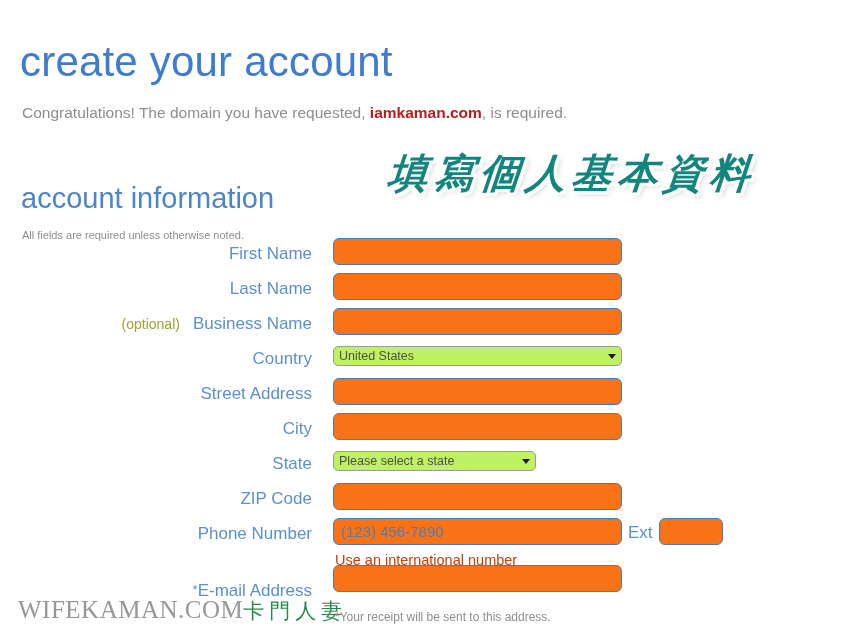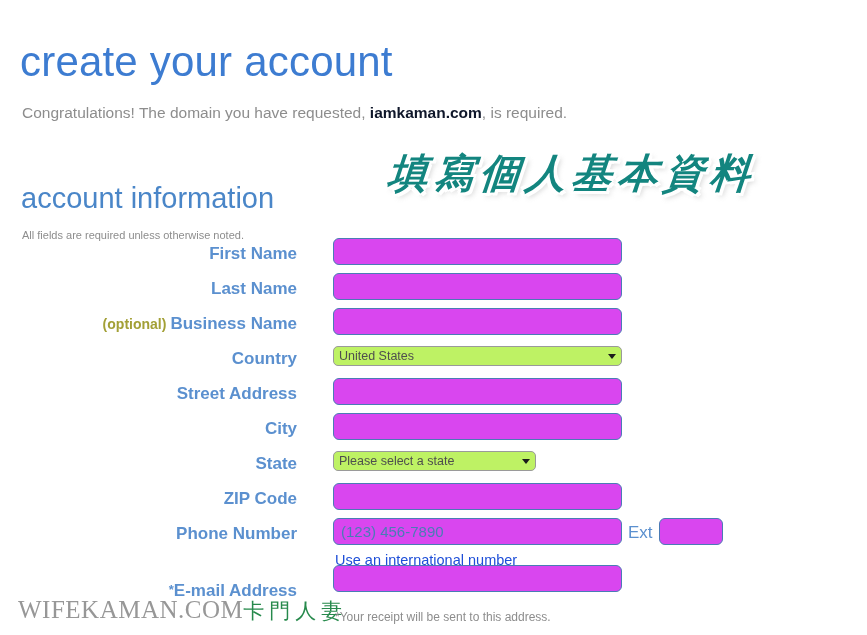--- a/index.html
+++ b/index.html
@@ -42,21 +42,21 @@
     left: 22px;
     top: 86px;
     font-size: 15.5px;
     font-weight: 400;
     color: #8d8d8d;
     line-height: 22px;
     white-space: nowrap;
   }
   .congrats .domain {
     font-weight: 700;
-    color: #0f172a;
+    color: #b91c1c;
   }
 
   .section-title {
     position: absolute;
     left: 21px;
     top: 155px;
     font-size: 29px;
     font-weight: 300;
     color: #4a86c8;
     line-height: 38px;
@@ -122,52 +122,52 @@
     left: 0;
     top: 238px;
     width: 867px;
   }
   .row {
     position: relative;
     height: 35px;
   }
   .lbl {
     position: absolute;
-    right: 570px;       
+    right: 555px;       
     top: 5px;
     font-size: 17px;
-    font-weight: 700;
+    font-weight: 400;
     color: #5b90cf;
     white-space: nowrap;
     line-height: 22px;
   }
   .lbl .opt {
     color: #a3a036;
     font-size: 14px;
-    margin-right: 4px;
+    margin-right: 13px;
   }
   .lbl .star {
     font-size: 13px;
     vertical-align: top;
     line-height: 20px;
   }
 
   .ctl {
     position: absolute;
     left: 333px;
     top: 0;
   }
 
   input.txt {
     box-sizing: border-box;
     width: 289px;
     height: 27px;
     border: 1px solid #4a7cb5;
     border-radius: 6px;
-    background: #d946ef;
+    background: #f97316;
     outline: none;
     padding: 2px 7px;
     font-family: "Liberation Sans", sans-serif;
     font-size: 15px;
     color: #3e3e3e;
   }
   input.txt::placeholder {
     color: #4a7cb5;
     opacity: 1;
   }
@@ -211,21 +211,21 @@
     color: #5b90cf;
     line-height: 20px;
   }
   .ctl.ext-box { left: 659px; }
 
   .helper-link {
     position: absolute;
     left: 335px;
     top: 550px;
     font-size: 14.5px;
-    color: #1d4ed8;
+    color: #c2410c;
     line-height: 20px;
     white-space: nowrap;
     cursor: pointer;
   }
   .helper-note {
     position: absolute;
     left: 335px;
     top: 607px;
     font-size: 12px;
     color: #8d8d8d;

